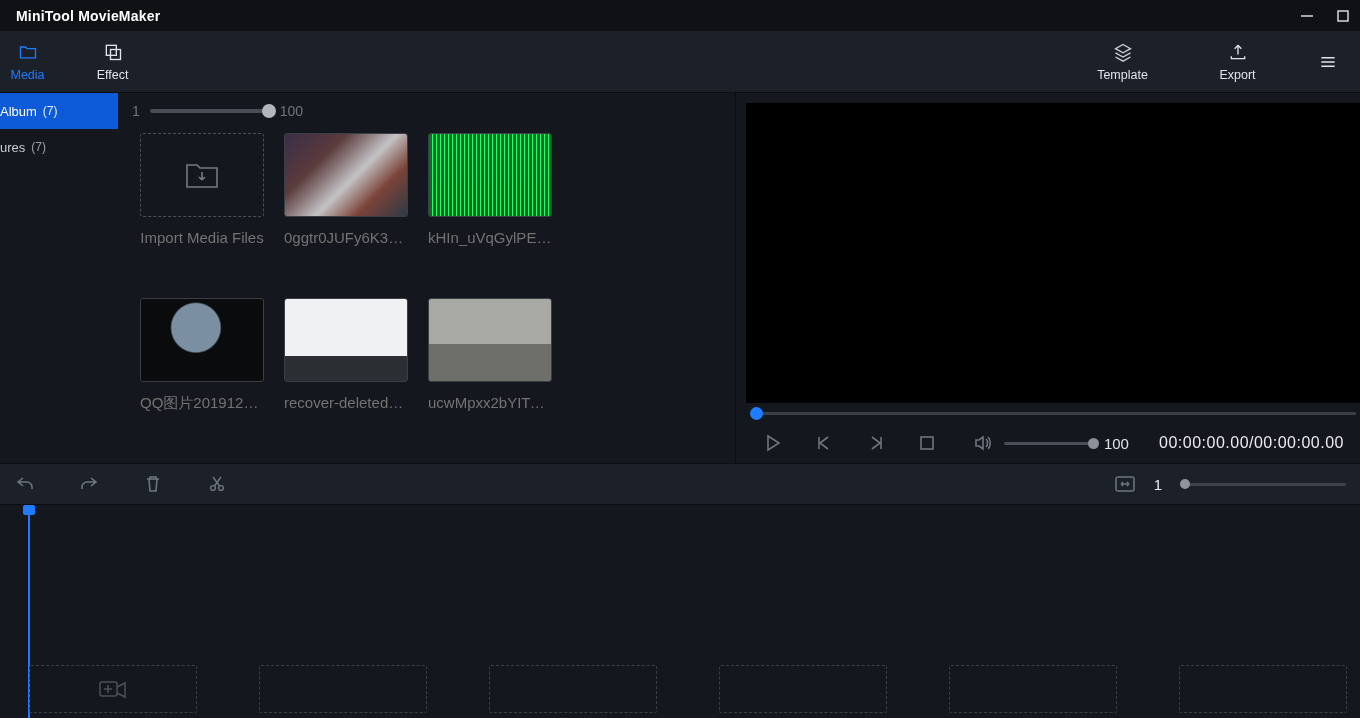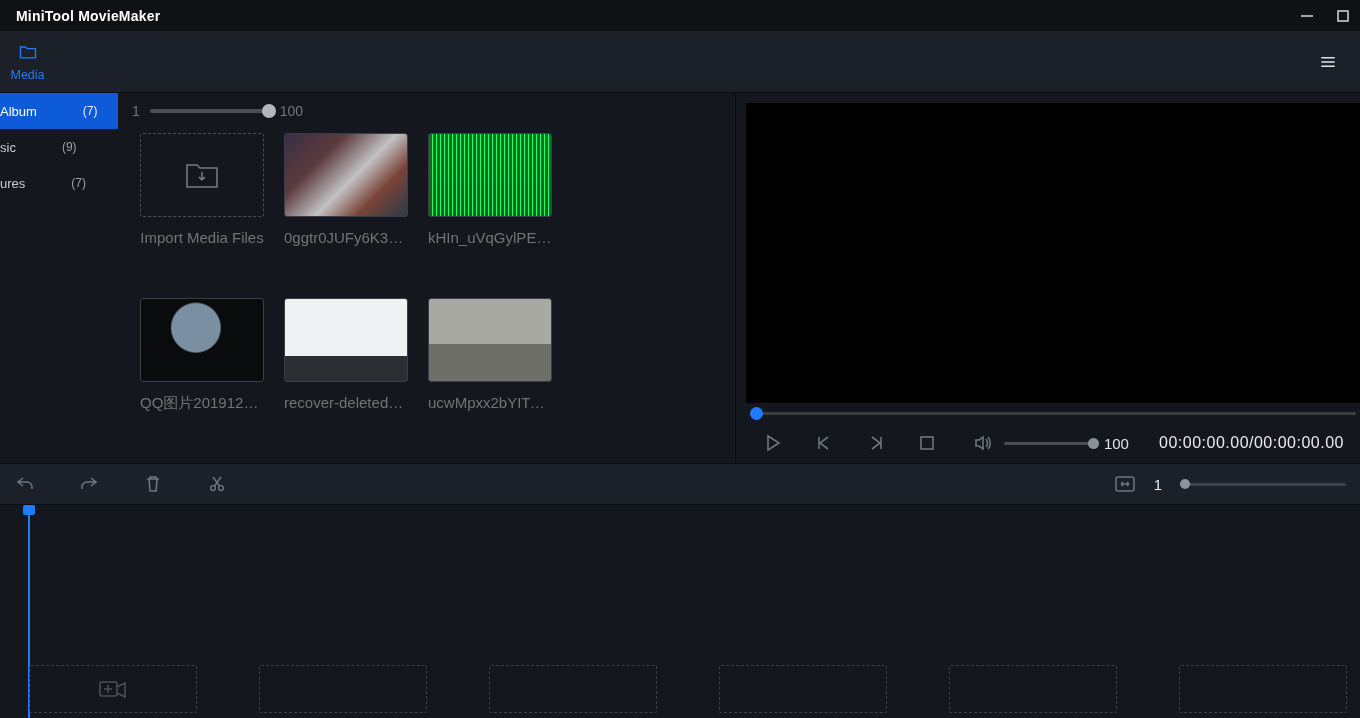--- a/index.html
+++ b/index.html
@@ -17,21 +17,21 @@
   .toolbar .group-right { position:absolute; right:0; display:flex; height:100%; }
   .tbtn { width:115px; display:flex; flex-direction:column; align-items:center; justify-content:center; gap:6px; color:#e0e3e8; font-size:12.5px; cursor:pointer; }
   .tbtn.first { width:55px; }
   .tbtn.active { color:#1f7bff; }
   .tbtn svg { width:20px; height:20px; }
   .tbtn.hamburger { width:65px; }
 
   
   .workspace { height:370px; display:flex; background:#14171d; }
   .sidebar { width:118px; background:#14171d; }
-  .sidebar .item { height:36px; display:flex; align-items:center; padding-left:0px; color:#c9ccd1; font-size:13px; cursor:pointer; white-space:nowrap;gap:40px; }
+  .sidebar .item { height:36px; display:flex; align-items:center; padding-left:0px; color:#c9ccd1; font-size:13px; cursor:pointer; white-space:nowrap; }
   .sidebar .item .cnt { margin-left:6px; color:#9aa0a8; font-size:12px; }
   .sidebar .item.selected { background:#0d5bd8; color:#fff; }
   .sidebar .item.selected .cnt { color:#e6edff; }
 
   .media-area { flex:1; background:#14171d; display:flex; flex-direction:column; position:relative; }
   .media-top { height:36px; display:flex; align-items:center; padding:0 14px; gap:10px; color:#6f757d; font-size:14px; }
   .media-top .range { position:relative; width:120px; height:4px; background:#4a4f57; border-radius:2px; }
   .media-top .range .knob { position:absolute; right:-6px; top:-5px; width:14px; height:14px; border-radius:50%; background:#b3b7bd; cursor:pointer; }
 
   .media-grid-wrap { flex:1; overflow:auto; padding:4px 16px 0 22px; }
@@ -106,40 +106,55 @@
 </div>
 
 <div class="toolbar">
   <div class="group-left">
     <div class="tbtn first active">
       <svg viewBox="0 0 24 24">
           <path fill="none" stroke="currentColor" stroke-width="1.6" d="M3 6h6l2 2h10v11H3z"></path>
         </svg>
       <span>Media</span>
     </div>
+    <div class="tbtn">
+      <svg viewBox="0 0 24 24">
+          <rect x="4" y="4" width="12" height="12" fill="none" stroke="currentColor" stroke-width="1.6"></rect>
+          <rect x="9" y="9" width="12" height="12" fill="none" stroke="currentColor" stroke-width="1.6"></rect>
+        </svg>
+      <span>Effect</span>
+    </div>
   </div>
   <div class="group-right">
+    <div class="tbtn">
+      <svg viewBox="0 0 24 24">
+          <path fill="none" stroke="currentColor" stroke-width="1.6" d="M12 3l9 5-9 5-9-5zM3 13l9 5 9-5M3 18l9 5 9-5" opacity=".9"></path>
+        </svg>
+      <span>Template</span>
+    </div>
+    <div class="tbtn">
+      <svg viewBox="0 0 24 24">
+          <path fill="none" stroke="currentColor" stroke-width="1.6" d="M12 15V4m0 0l-4 4m4-4l4 4M4 17v3h16v-3"></path>
+        </svg>
+      <span>Export</span>
+    </div>
     <div class="tbtn hamburger">
       <svg viewBox="0 0 24 24" width="22" height="22">
           <path stroke="currentColor" stroke-width="1.8" d="M4 7h16M4 12h16M4 17h16"></path>
         </svg>
     </div>
   </div>
 </div>
 
 <div class="workspace">
 
   <div class="sidebar">
     <div class="item selected">
       <span>Album</span>
       <span class="cnt">(7)</span>
-    </div>
-    <div class="item">
-      <span>sic</span>
-      <span class="cnt">(9)</span>
     </div>
     <div class="item">
       <span>ures</span>
       <span class="cnt">(7)</span>
     </div>
   </div>
 
   <div class="media-area">
     <div class="media-top">
       <span>1</span>

